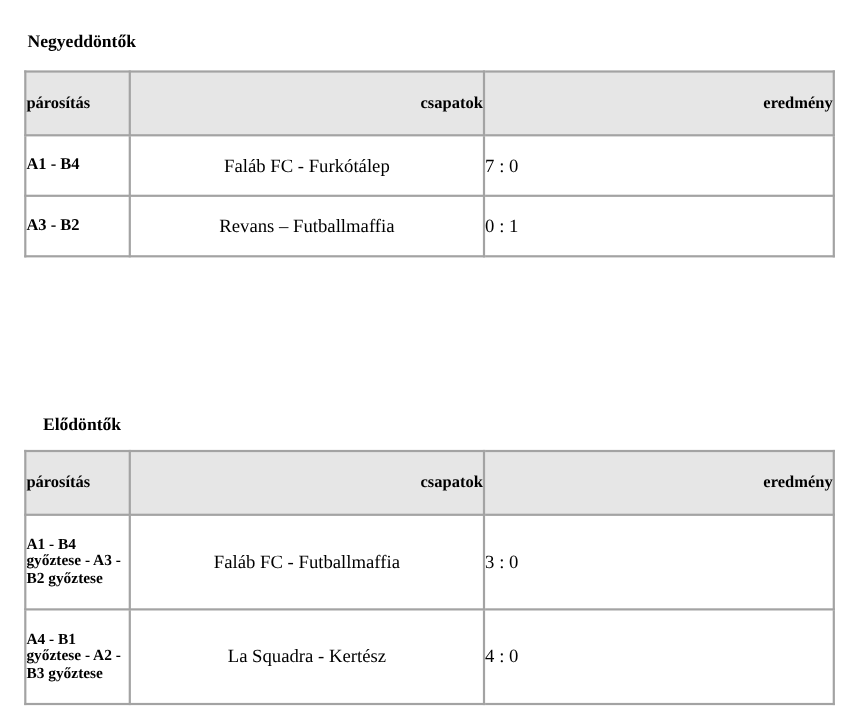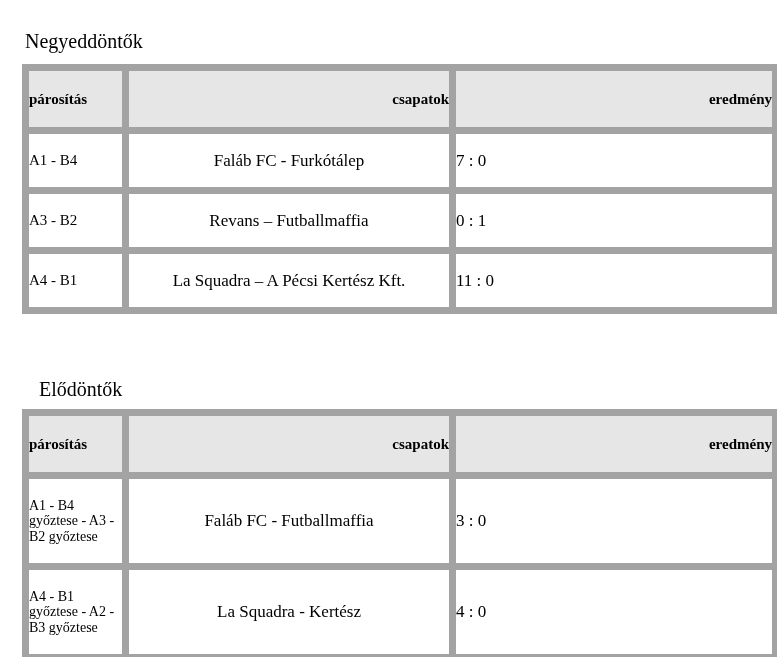--- a/index.html
+++ b/index.html
@@ -16,43 +16,43 @@
   }
   .page {
     position: relative;
     width: 777px;
     height: 657px;
     box-sizing: border-box;
     padding: 0;
   }
   .section-title {
     font-family: "Liberation Serif", serif;
-    font-weight: normal;
-    font-size: 20px;
+    font-weight: bold;
+    font-size: 16px;
     margin: 0;
     padding: 0;
   }
   #title-quarters {
     position: absolute;
     left: 25px;
     top: 30px;
   }
   #title-semis {
     position: absolute;
     left: 39px;
     top: 378px;
   }
   table.bracket {
     position: absolute;
     border-collapse: collapse;
     table-layout: fixed;
     background: #ffffff;
   }
   table.bracket td, table.bracket th {
-    border: 7px solid #a3a3a3;
+    border: 2px solid #a3a3a3;
     padding: 0;
     vertical-align: middle;
     margin-top: 16px;
   }
   table.bracket thead th {
     background: #e6e6e6;
     font-weight: bold;
     font-size: 15px;
     font-family: "Liberation Serif", serif;
   }
@@ -72,21 +72,21 @@
     left: 22px;
     top: 409px;
     width: 731px;
   }
   #table-semis thead th { height: 56px; }
   #table-semis tbody td { height: 84px; }
 
   th.h-pair, td.c-pair {
     text-align: left;
     padding-left: 9px;
-    font-weight: normal;
+    font-weight: bold;
     font-size: 15px;
   }
   th.h-pair { padding-left: 9px; }
   td.c-pair {
     font-family: "Liberation Serif", serif;
     line-height: 1.08;
   }
   td.c-pair.multi {
     font-size: 14px;
     vertical-align: middle;
@@ -125,25 +125,20 @@
       <tr>
         <td class="c-pair col-pair">A1 - B4</td>
         <td class="c-teams col-teams">Faláb FC - Furkótálep</td>
         <td class="c-result col-result">7 : 0</td>
       </tr>
       <tr>
         <td class="c-pair col-pair">A3 - B2</td>
         <td class="c-teams col-teams">Revans – Futballmaffia</td>
         <td class="c-result col-result">0 : 1</td>
       </tr>
-      <tr>
-        <td class="c-pair col-pair">A4 - B1</td>
-        <td class="c-teams col-teams">La Squadra – A Pécsi Kertész Kft.</td>
-        <td class="c-result col-result">11 : 0</td>
-      </tr>
     </tbody>
   </table>
 
   <h2 class="section-title" id="title-semis">Elődöntők</h2>
 
   <table class="bracket" id="table-semis">
     <thead>
       <tr>
         <th class="h-pair col-pair">párosítás</th>
         <th class="h-teams col-teams">csapatok</th>

